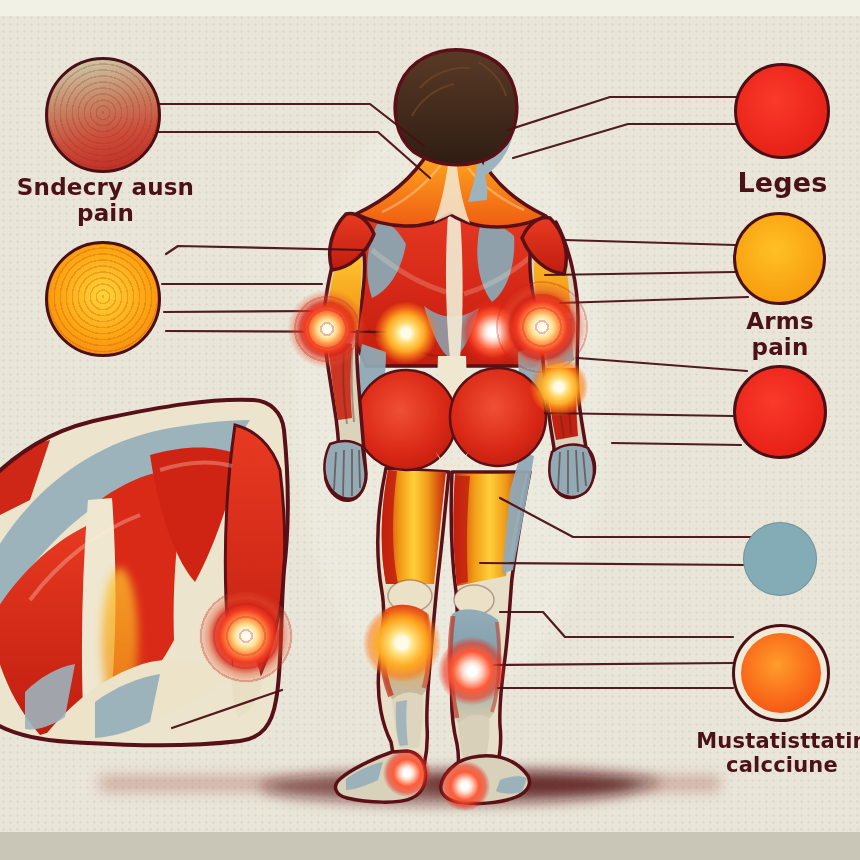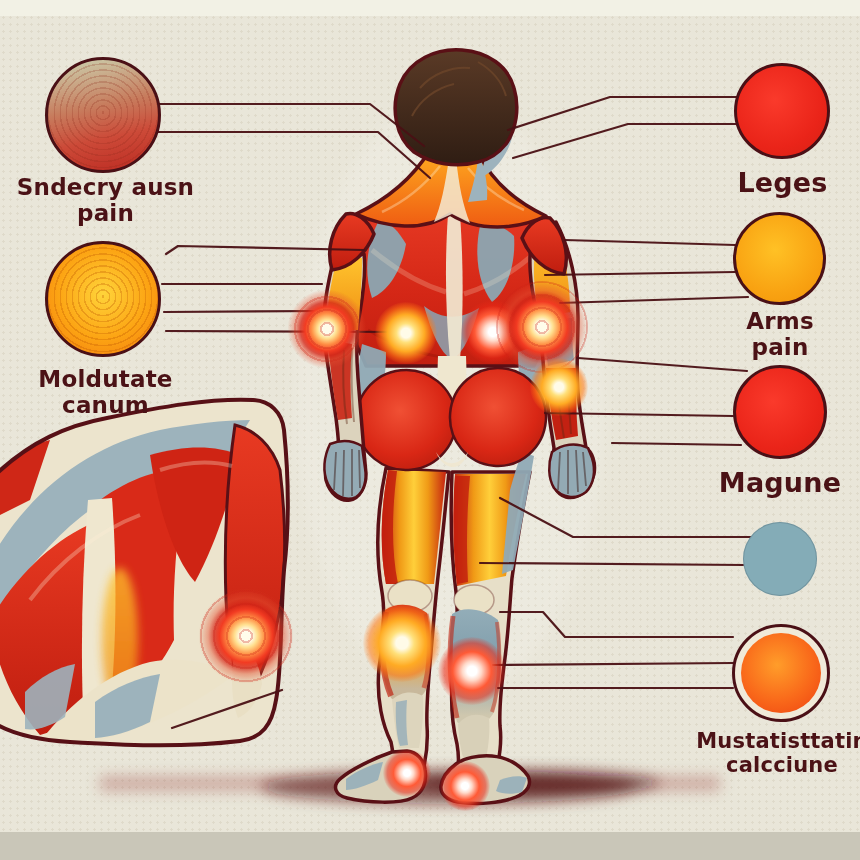--- a/index.html
+++ b/index.html
@@ -252,32 +252,29 @@
       <div class="glow t-red" style="left: 407px; top: 773px; height: 48px; width: 48px;"></div>
       <div class="glow t-red" style="left: 465px; top: 786px; height: 50px; width: 50px;"></div>
       <div class="glow t-ring" style="left: 246px; top: 636px; height: 96px; width: 96px;"></div>
     </div>
 
   <div class="sw rings-warm" style="left:45px;top:57px;width:116px;height:116px"></div>
   <div class="lbl mid" style="left:8px;top:174px;width:195px">Sndecry ausn
 pain</div>
 
   <div class="sw rings-orange" style="left:45px;top:241px;width:116px;height:116px"></div>
-  <div class="lbl mid" style="left:8px;top:366px;width:195px">Moldutate
-canum</div>
 
   <div class="sw solid-red" style="left:734px;top:63px;width:96px;height:96px"></div>
   <div class="lbl big" style="left:700px;top:168px;width:165px">Leges</div>
 
   <div class="sw solid-orange" style="left:733px;top:212px;width:93px;height:93px"></div>
   <div class="lbl mid" style="left:700px;top:308px;width:160px">Arms
 pain</div>
 
   <div class="sw solid-red" style="left:733px;top:365px;width:94px;height:94px"></div>
-  <div class="lbl big" style="left:700px;top:468px;width:160px">Magune</div>
 
   <div class="sw solid-blue" style="left:743px;top:522px;width:74px;height:74px"></div>
 
   <div class="sw ringed" style="left:732px;top:624px;width:98px;height:98px">
     <div class="inner"></div>
   </div>
   <div class="lbl small" style="left:696px;top:730px;width:172px">Mustatisttatin
 calcciune</div>
 </div>
 

